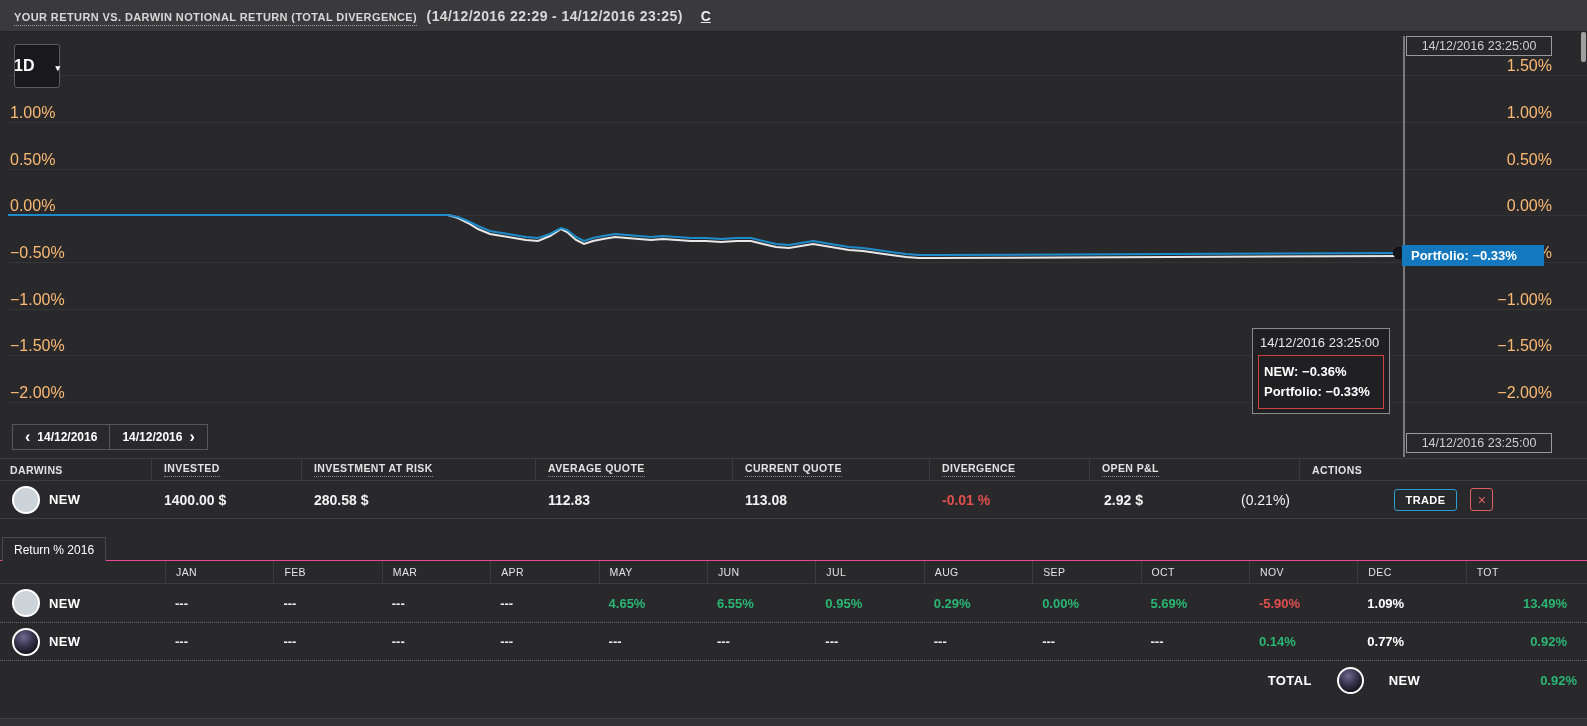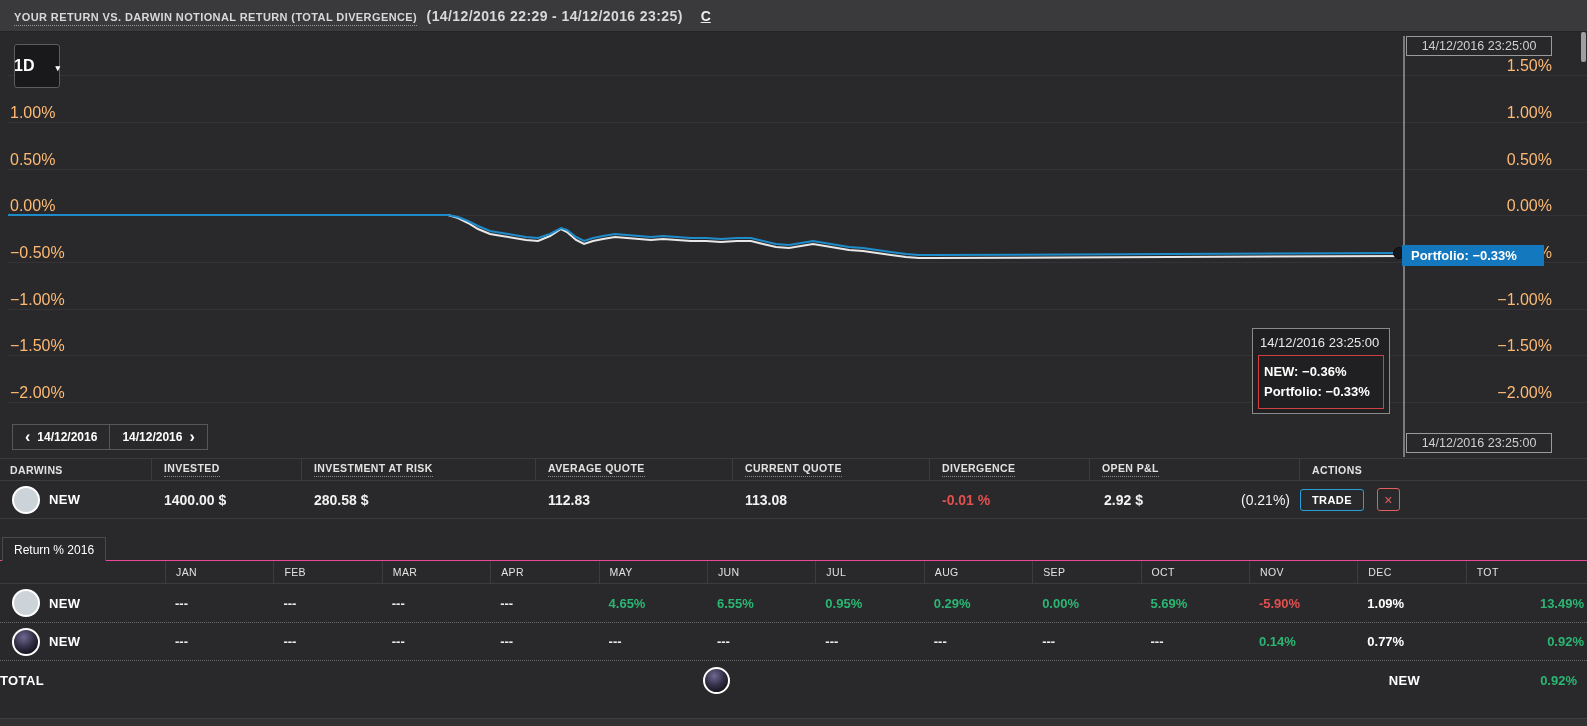--- a/index.html
+++ b/index.html
@@ -65,47 +65,47 @@
   .name-cell { display:flex; align-items:center; gap:9px; padding-left:12px; cursor:pointer; }
   .avatar { width:28px; height:28px; border-radius:50%; border:2px solid #fff; flex:none; }
   .avatar.light { background:#ccd3d9; }
   .avatar.dark { background:radial-gradient(circle at 40% 30%, #6e6990 0%, #353048 45%, #101018 82%); }
   .p-name { color:#fff; font-weight:bold; font-size:13px; letter-spacing:.3px; }
   .val { color:#f2f2f2; font-weight:bold; font-size:14px; padding-left:12px; white-space:nowrap; }
   .val.neg { color:#e14f4f; }
   .pl-cell { display:flex; align-items:center; justify-content:space-between; padding:0 10px 0 14px; }
   .pl-main { color:#f2f2f2; font-weight:bold; font-size:14px; }
   .pl-pct { color:#f2f2f2; font-size:14px; }
-  .actions-cell { display:flex; align-items:center; justify-content:flex-start; gap:13px; }
+  .actions-cell { display:flex; align-items:center; justify-content:center; gap:13px; }
   .trade-btn { background:transparent; border:1px solid #2b9fd8; border-radius:3px; color:#fff;
     font-weight:bold; font-size:11px; letter-spacing:.4px; padding:4px 11px; cursor:pointer; font-family:inherit; }
   .close-btn { background:transparent; border:1px solid #e06060; border-radius:3px; color:#e06060;
     font-size:14px; width:23px; height:23px; line-height:20px; text-align:center; cursor:pointer;
     padding:0; font-family:inherit; }
 
   
   .returns { position:absolute; top:537px; left:0; width:1587px; }
   .tabs-row { display:flex; align-items:flex-end; height:24px; padding-left:2px; border-bottom:1px solid #ec4899; }
   .tab { height:24px; display:flex; align-items:center; padding:0 11px; border:1px solid #4a4a4c;
     border-bottom:none; background:#29292b; margin-bottom:-1px; color:#fff; font-size:12px; cursor:pointer; }
   .r-head { display:grid; grid-template-columns:165px repeat(12, 108.4px) 1fr; height:23px;
     border-bottom:1px solid #3c3c3e; }
   .r-head .cell { display:flex; align-items:center; padding-left:10px; border-left:1px solid #3c3c3e;
     color:#e2e2e2; font-size:10.5px; font-weight:normal; letter-spacing:.4px; }
   .r-head .cell.first { border-left:none; }
   .r-row { display:grid; grid-template-columns:165px repeat(12, 108.4px) 1fr; height:38px; align-items:center; }
   .r-row + .r-row { border-top:1px dotted #6a6a6a; }
   .r-cell { padding-left:10px; font-size:13px; font-weight:bold; white-space:nowrap; }
-  .r-cell.tot { padding-right:3px; text-align:right; }
+  .r-cell.tot { padding-right:20px; text-align:right; }
   .c-dash { color:#ececec; }
   .c-pos { color:#2bb673; }
   .c-neg { color:#e14f4f; }
   .c-plain { color:#ffffff; }
   .total-row { height:40px; border-top:1px dotted #6a6a6a; display:flex; align-items:center;
-    justify-content:space-between; padding-right:167px; gap:25px; position:relative; }
+    justify-content:flex-end; padding-right:167px; gap:25px; position:relative; }
   .total-label { color:#fff; font-weight:bold; font-size:13px; letter-spacing:.4px; }
   .total-row .avatar { width:27px; height:27px; }
   .total-value { position:absolute; right:10px; color:#2bb673; font-weight:bold; font-size:13px; }
 
   .bottom-strip { position:absolute; top:718px; left:0; right:0; height:8px; background:#323234; border-top:1px solid #3e3e40; }
 </style>
 </head>
 <body>
 
 <div class="app">

